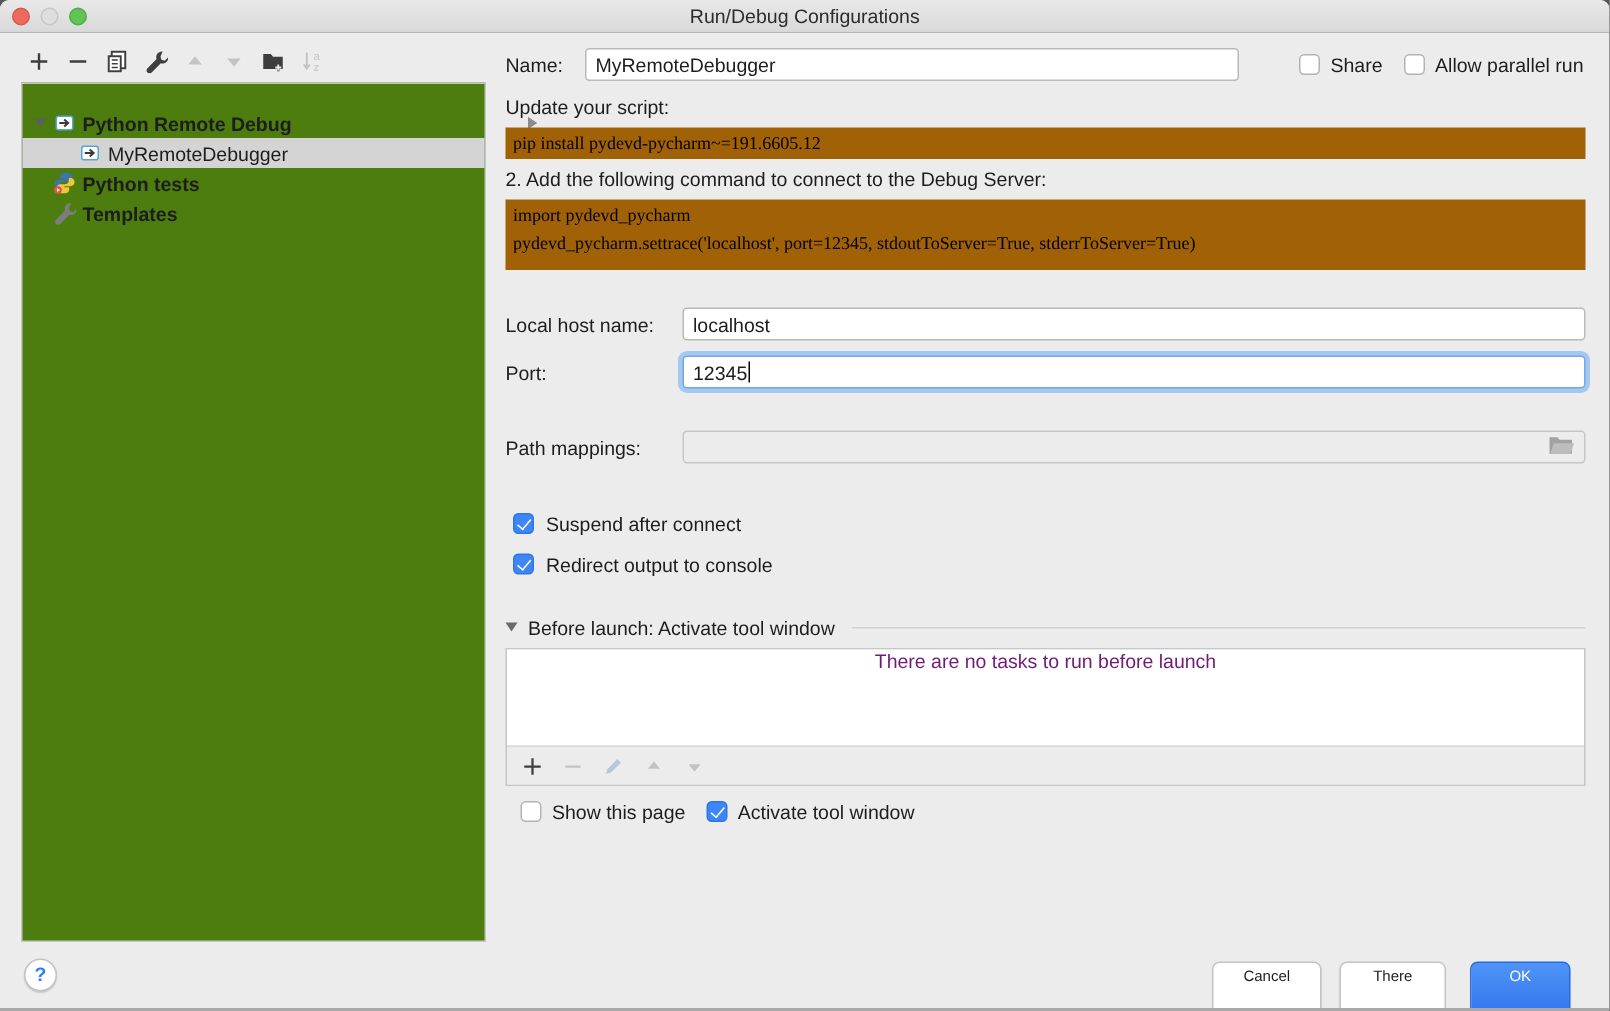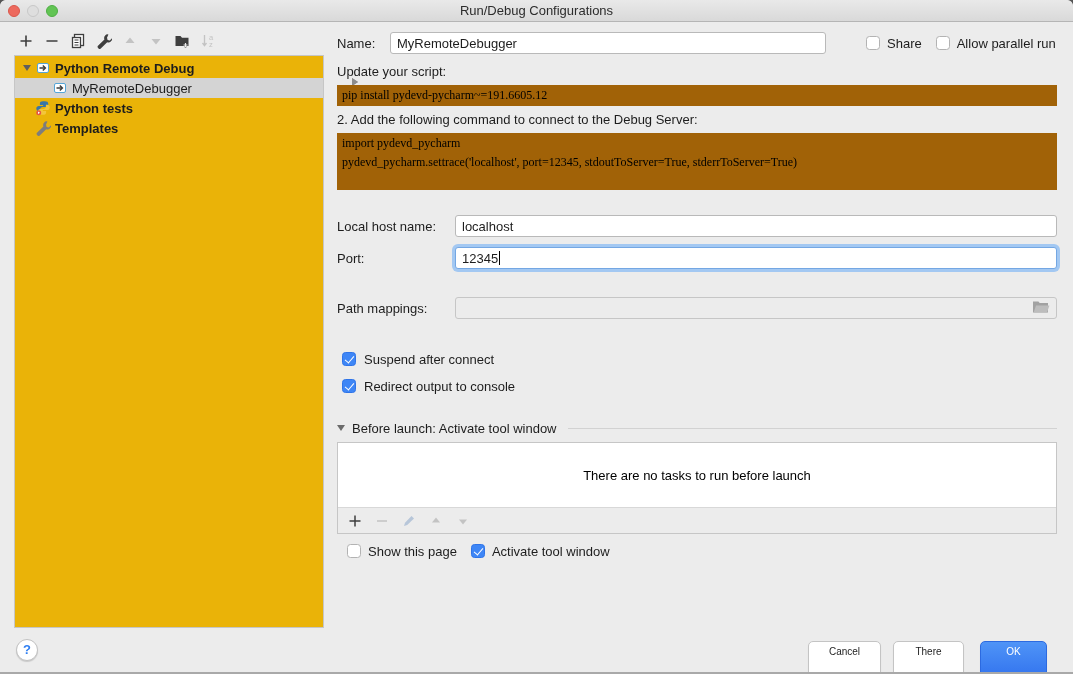--- a/index.html
+++ b/index.html
@@ -14,21 +14,21 @@
   .title { text-align:center; line-height:22px; font-size:13px; color:#2c2c2c; }
   .traffic { position:absolute; left:8px; top:5px; display:flex; gap:7px; }
   .tl { width:12px; height:12px; border-radius:50%; }
   .tl.red { background:#ed6a5e; border:1px solid #d9574b; }
   .tl.gray { background:#dedede; border:1px solid #c7c7c7; }
   .tl.green { background:#62c454; border:1px solid #4fae44; }
   
   .lefttoolbar { position:absolute; left:18px; top:33px; display:flex; gap:10px; align-items:center; }
   .tbicon { width:16px; height:16px; display:inline-flex; align-items:center; justify-content:center; }
   
-  .treepanel { position:absolute; left:14px; top:55px; width:310px; height:573px; background:#eab308; border:1px solid #c6c6c6; padding-top:2px; }
+  .treepanel { position:absolute; left:14px; top:55px; width:310px; height:573px; background:#4d7c0f; border:1px solid #c6c6c6; padding-top:16px; }
   .trow { height:20px; display:flex; align-items:center; white-space:nowrap; }
   .trow .tri-box { width:16px; display:inline-flex; justify-content:center; flex:none; }
   .trow.selected { background:#d4d4d4; }
   .trow .ticon { width:16px; height:16px; margin-right:4px; flex:none; }
   .trow.lvl0 { padding-left:4px; font-weight:bold; }
   .trow.lvl1 { padding-left:37px; font-weight:normal; }
   .tri { width:0; height:0; display:inline-block; }
   .tri.down { border-left:4.5px solid transparent; border-right:4.5px solid transparent; border-top:6px solid #5f5f5f; }
   .tri.right { border-top:4.5px solid transparent; border-bottom:4.5px solid transparent; border-left:6px solid #8c8c8c; }
   
@@ -44,35 +44,35 @@
   .name-field { width:436px; }
   .cbgroup { display:flex; align-items:center; gap:7px; }
   .cb { width:14px; height:14px; border:1px solid #b3b3b3; border-radius:3.5px; background:#fff; position:relative; flex:none; }
   .cb.checked { background:#3e86f6; border-color:#2f74e8; }
   .cb.checked::after { content:""; position:absolute; left:4.2px; top:1.4px; width:4px; height:8px;
                        border:solid #fff; border-width:0 1.7px 1.7px 0; transform:rotate(40deg); }
   .desc { margin-top:6px; }
   .desc p { margin:0; line-height:23px; }
   .codebox { background:#a16207; padding:1px 5px; font-family:Liberation Serif, serif; font-size:12px;
              line-height:19px; white-space:pre; margin-top:2px; color:#000; }
-  .codebox.tall { padding-bottom:18px; }
+  .codebox.tall { padding-bottom:8px; }
   .form-rows { margin-top:25px; }
   .frow { display:flex; align-items:center; margin-bottom:10px; }
   .frow .lbl { width:118px; flex:none; }
   .frow .text-input { flex:1; }
   .text-input.focus { border:1px solid #74a7e3; box-shadow:0 0 0 3px #a3c8f2; }
   .caret { display:inline-block; width:1px; height:14px; background:#000; margin-left:1px; }
   .frow.pathrow { margin-top:28px; }
   .text-input.disabled { background:#ececec; border-color:#c6c6c6; justify-content:space-between; }
   .opt-checks { margin-top:32px; margin-left:5px; }
   .optrow { display:flex; align-items:center; gap:8px; height:16px; margin-bottom:11px; }
   .before-header { display:flex; align-items:center; margin-top:26px; gap:7px; height:16px; }
   .sep-line { flex:1; height:1px; background:#d2d2d2; margin-left:4px; }
   .task-panel { margin-top:6px; border:1px solid #c6c6c6; }
-  .task-empty { height:64px; background:#fff; display:flex; align-items:center; justify-content:center; color:#000000; }
+  .task-empty { height:64px; background:#fff; display:flex; justify-content:center; color:#701a75; }
   .task-toolbar { height:26px; border-top:1px solid #d8d8d8; background:#ececec; display:flex; align-items:center; gap:11px; padding-left:9px; }
   .page-checks { display:flex; align-items:center; margin-top:9px; margin-left:10px; height:16px; }
   .page-checks .cbgroup + .cbgroup { margin-left:14px; }
   
   .btn { position:absolute; top:641px; height:38px; border-radius:5px; font-size:10px; text-align:center; line-height:19px;
          background:#fff; border:1px solid #c4c4c4; box-shadow:0 1px 1px rgba(0,0,0,.08); color:#1d1d1d; }
   .btn.cancel { left:808px; width:73px; }
   .btn.apply { left:893px; width:71px; }
   .btn.ok { left:980px; width:67px; background:linear-gradient(#4f94f7,#3273ee); border-color:#2c6ae0; color:#fff; }
 </style>

